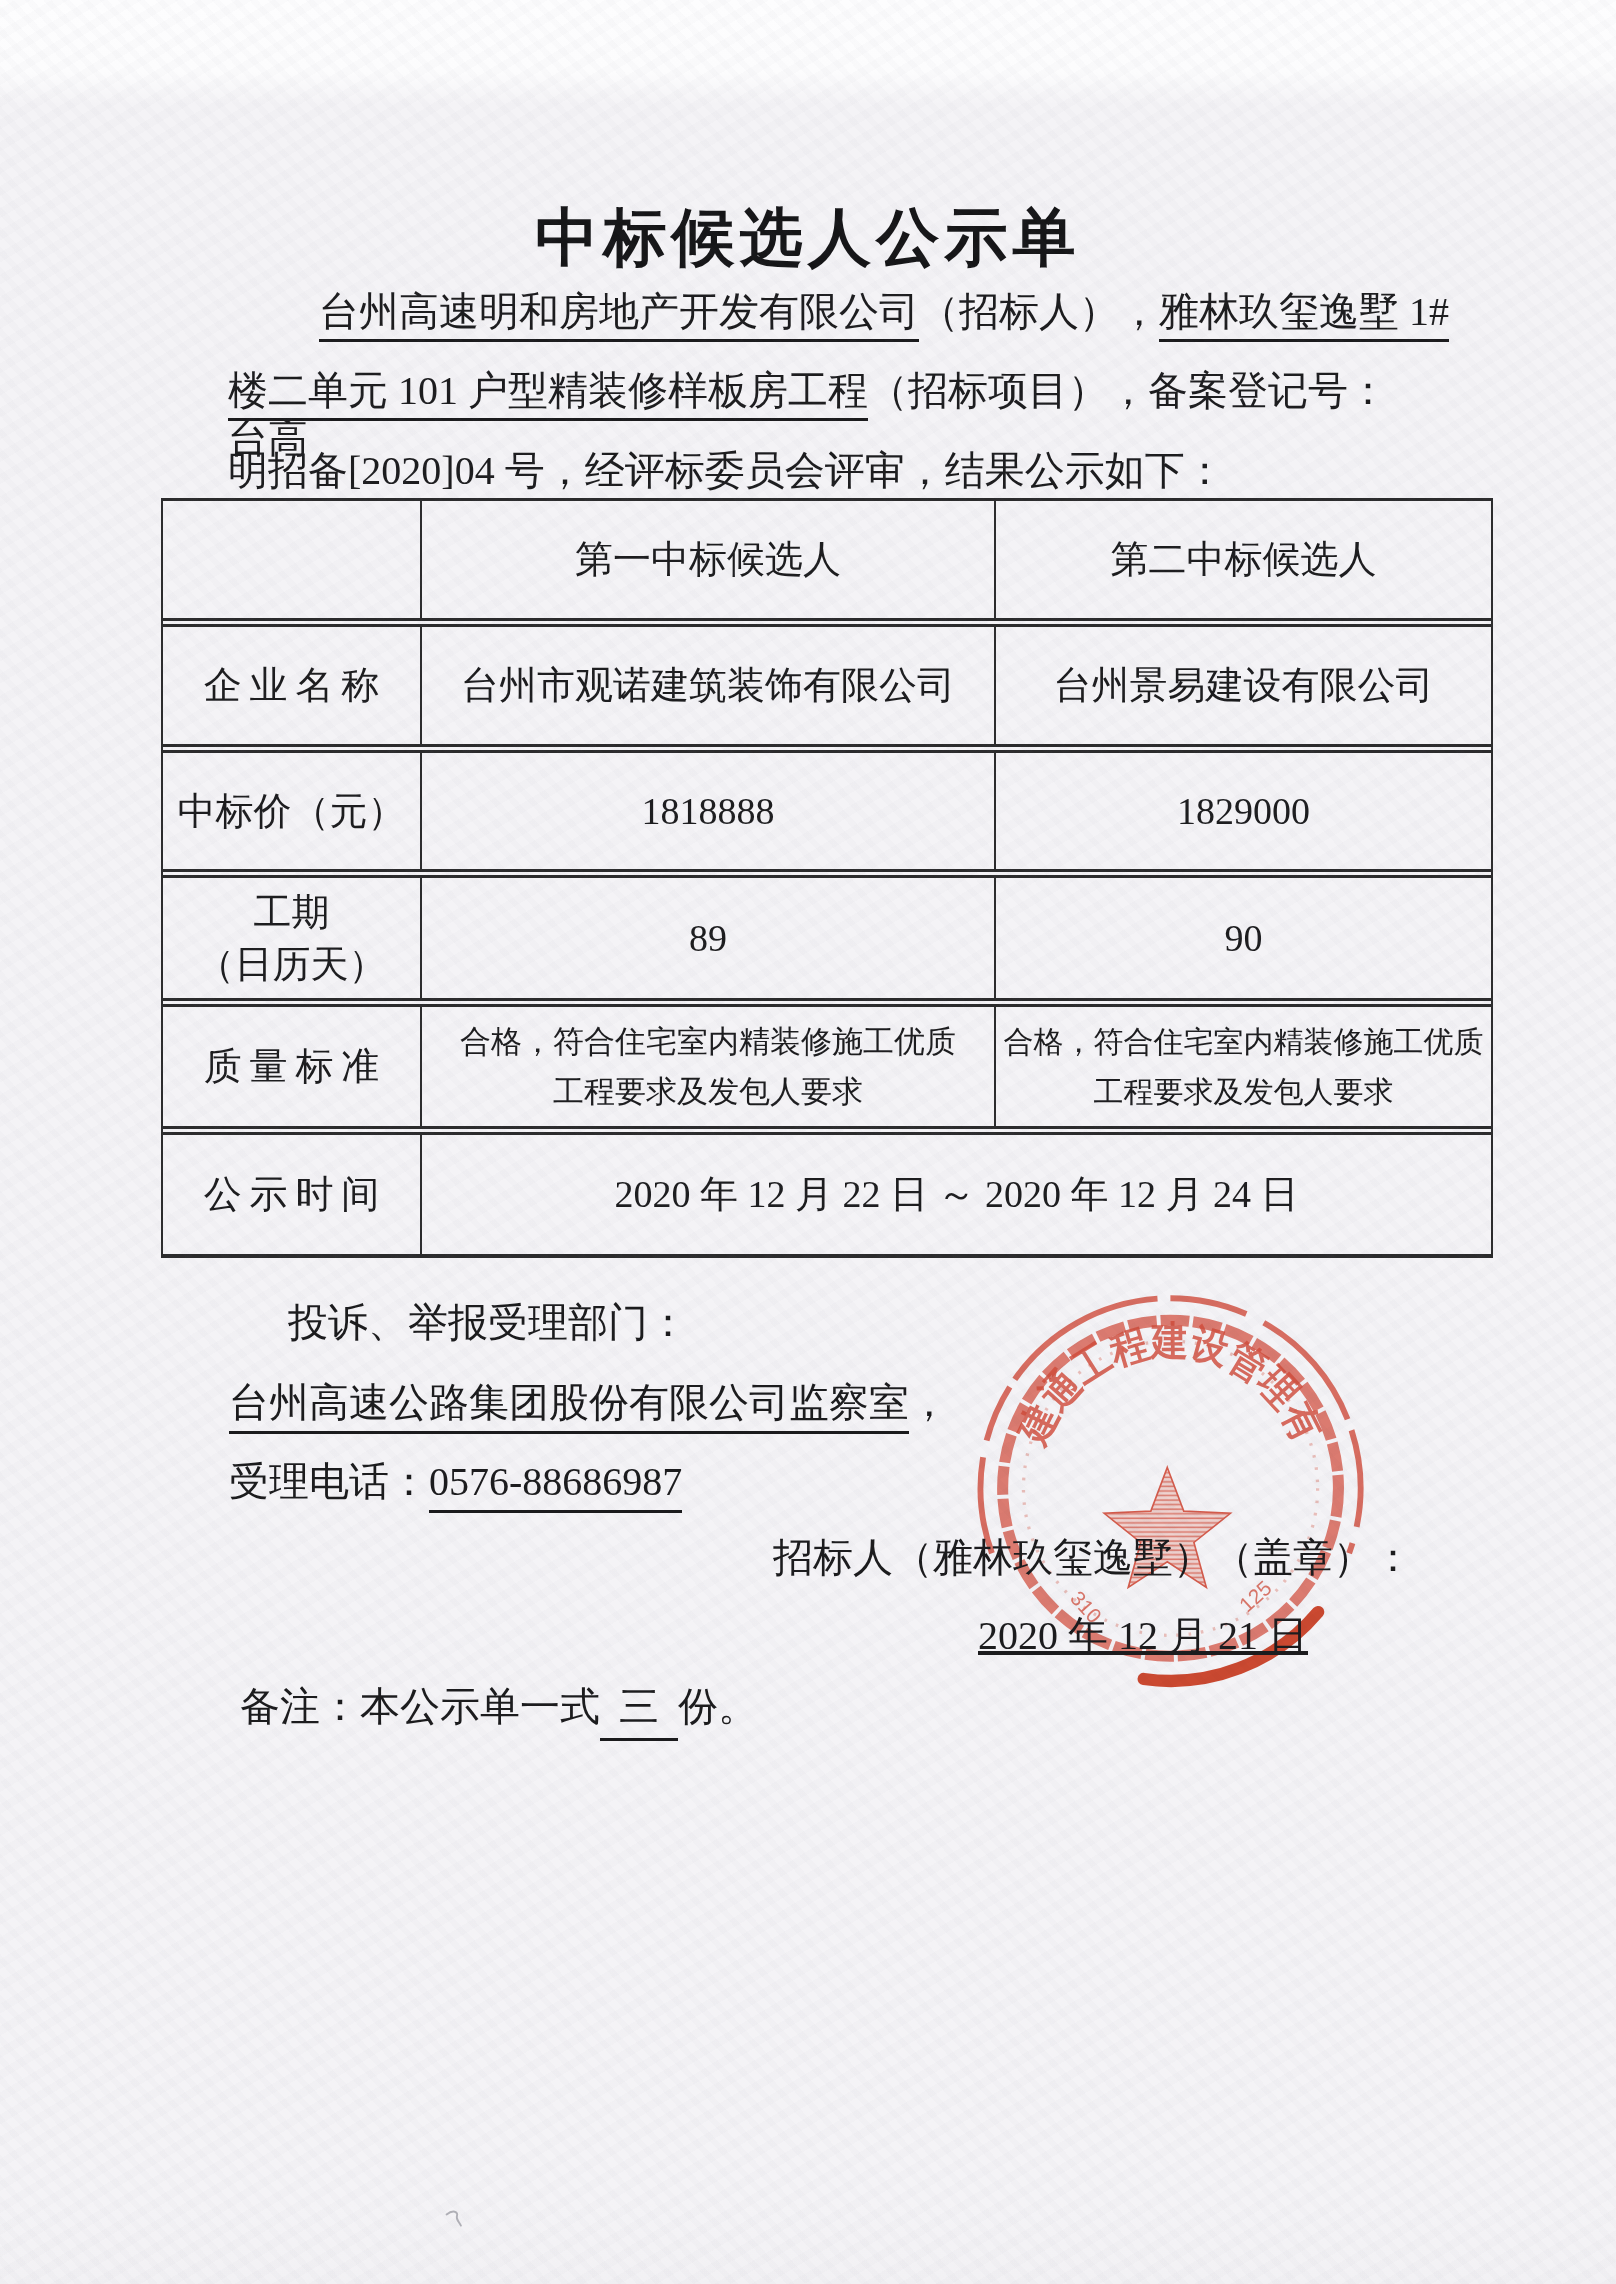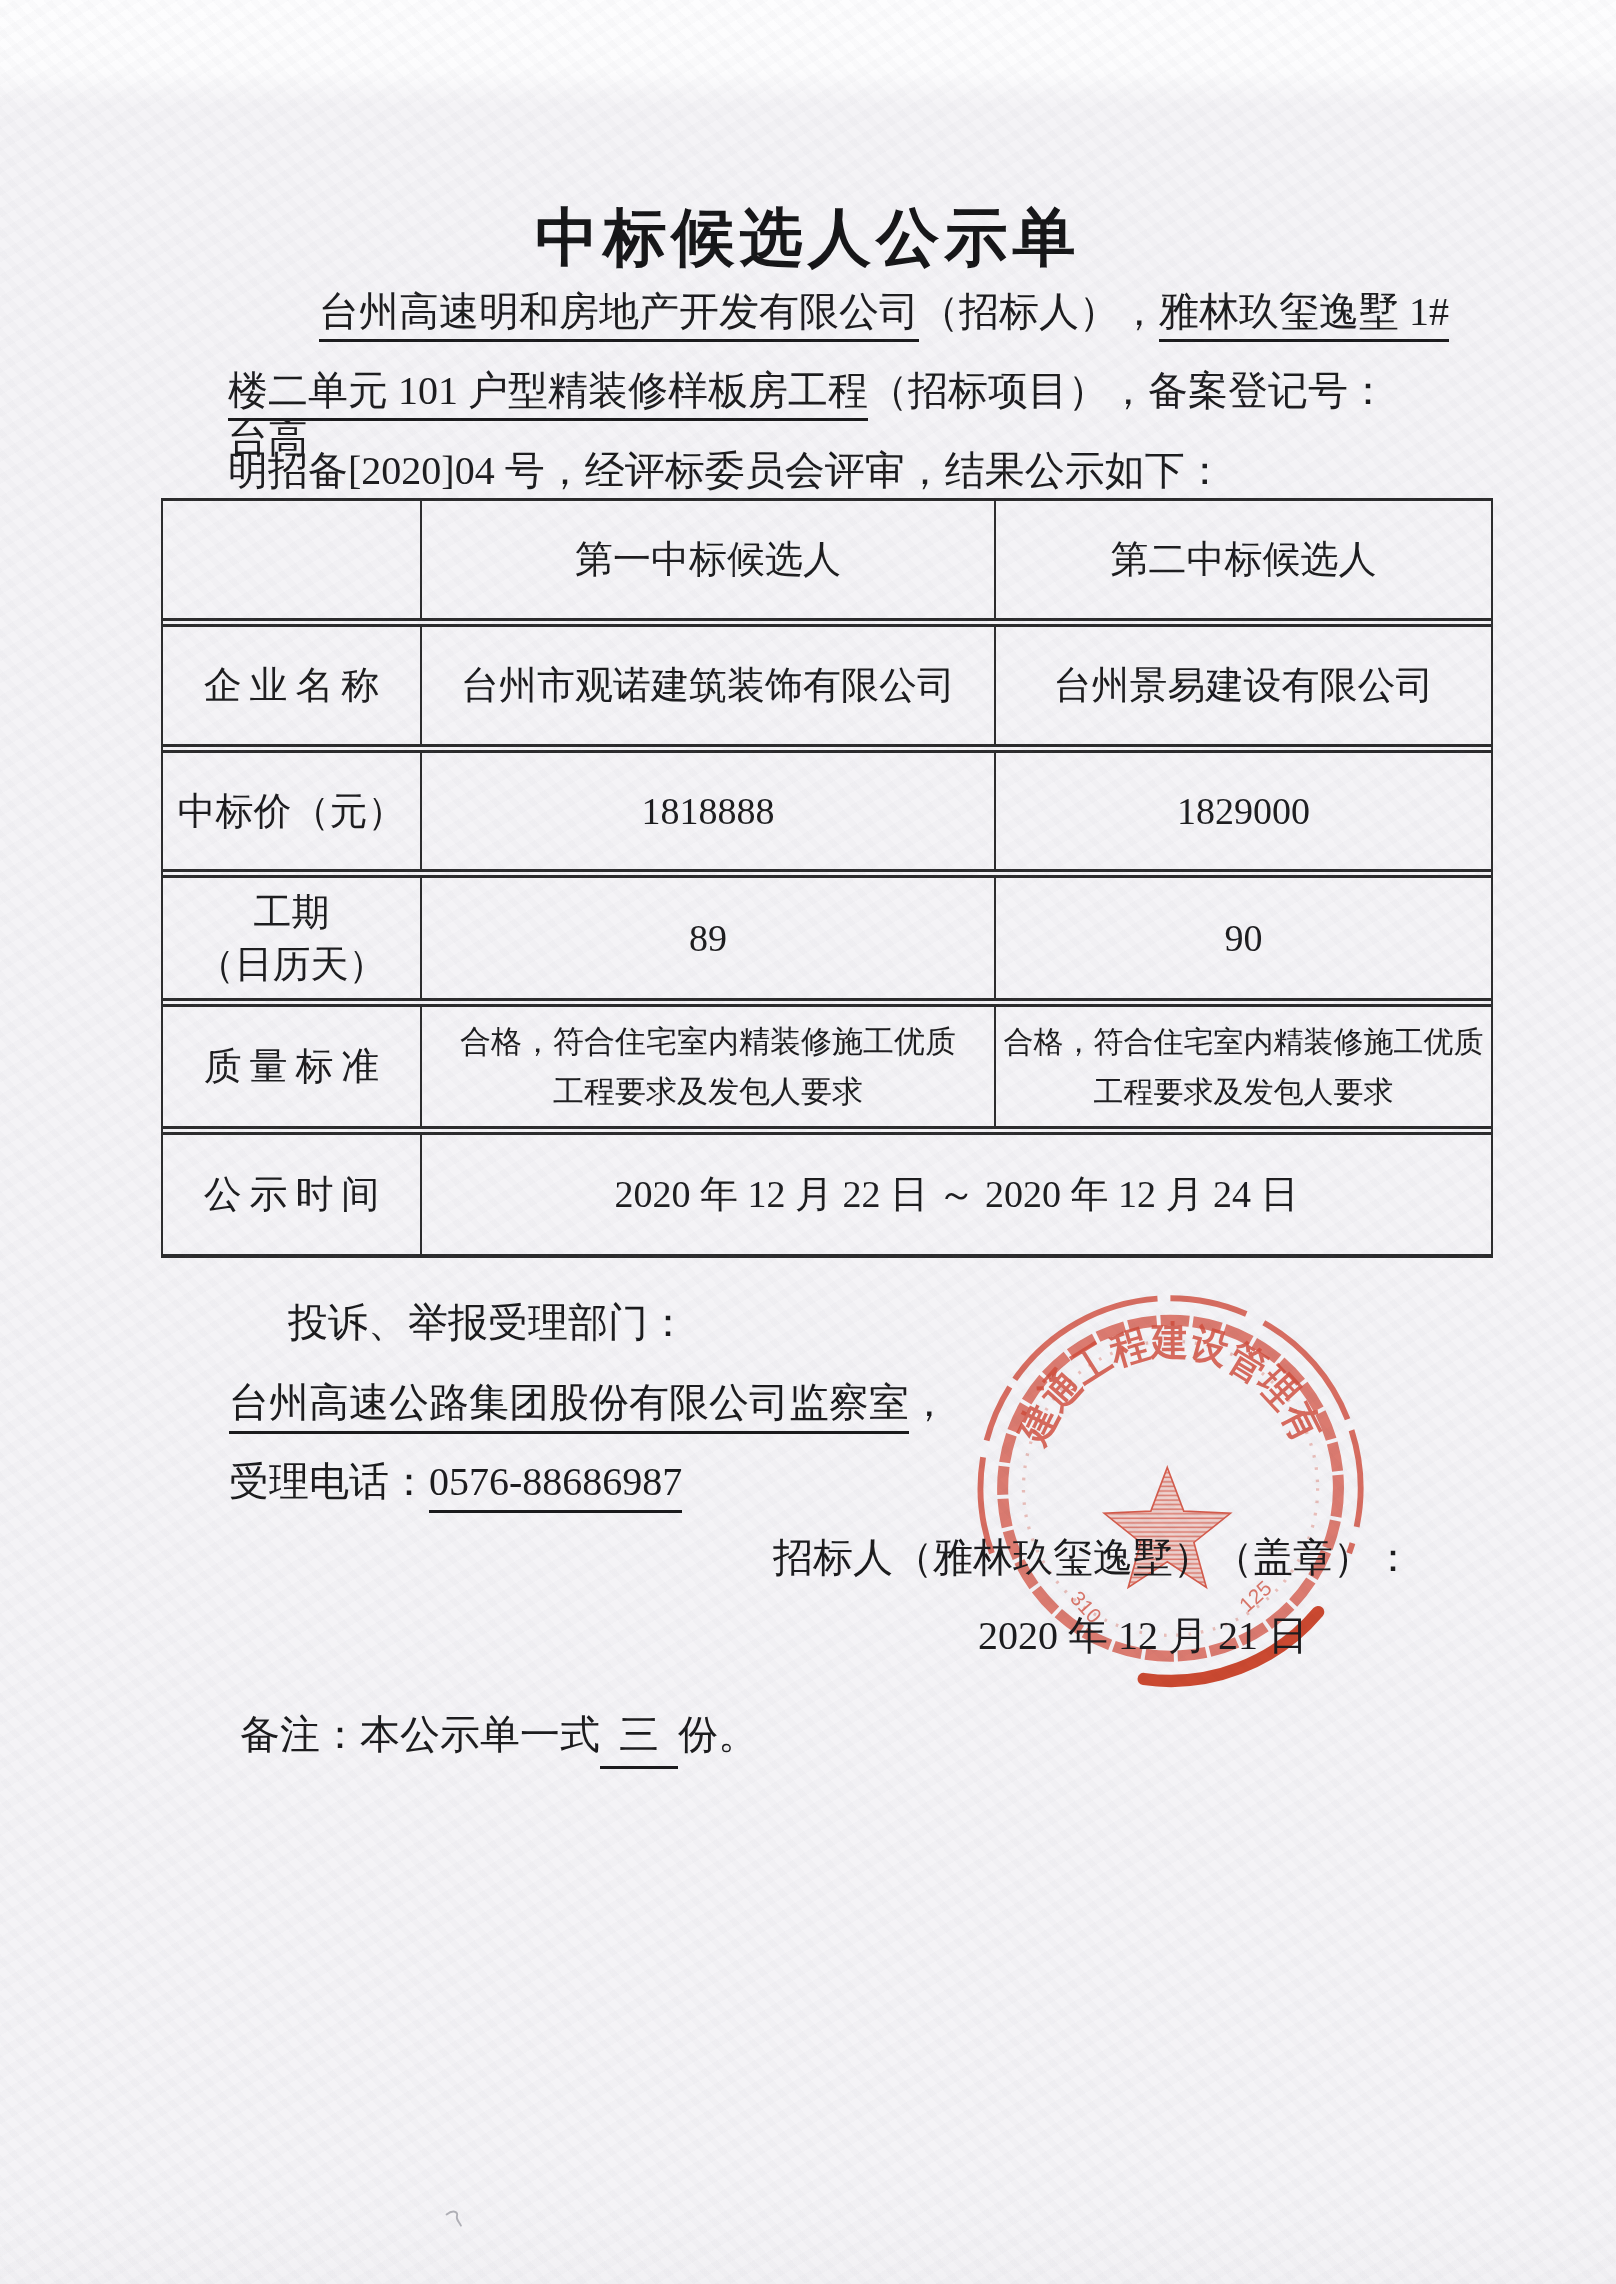--- a/index.html
+++ b/index.html
@@ -55,22 +55,22 @@
   .lbl-spaced{letter-spacing:7.8px;text-indent:7.8px;}
   .two-line{line-height:52px;}
   .qcell{font-size:31px;line-height:50px;}
   .qcell-narrow{font-size:30px;line-height:50px;}
   
   .fline{position:absolute;font-size:40px;white-space:nowrap;z-index:2;}
   .f-complaint{left:288px;top:1295px;}
   .f-dept{left:229px;top:1375px;}
   .f-phone{left:229px;top:1454px;text-align:right;}
   .f-tenderer{left:773px;top:1530px;}
-  .f-date{left:978px;top:1608px;}
-  .f-note{left:240px;top:1679px;margin-top:28px;}
+  .f-date{left:978px;top:1608px;text-decoration:underline;}
+  .f-note{left:240px;top:1679px;}
   .u2{border-bottom:3.3px solid #1b1b1d;padding-bottom:5.9px;font-family:Liberation Serif, serif;}
   .u-count{display:inline-block;min-width:78px;text-align:center;
            border-bottom:3.9px solid #1b1b1d;padding-bottom:3.9px;}
   
   .stamp{position:absolute;left:974px;top:1293px;width:397px;height:397px;
          z-index:1;mix-blend-mode:multiply;opacity:.92;}
   .scan-squiggle{position:absolute;left:444px;top:2208px;z-index:1;}
 </style>
 </head>
 <body>

